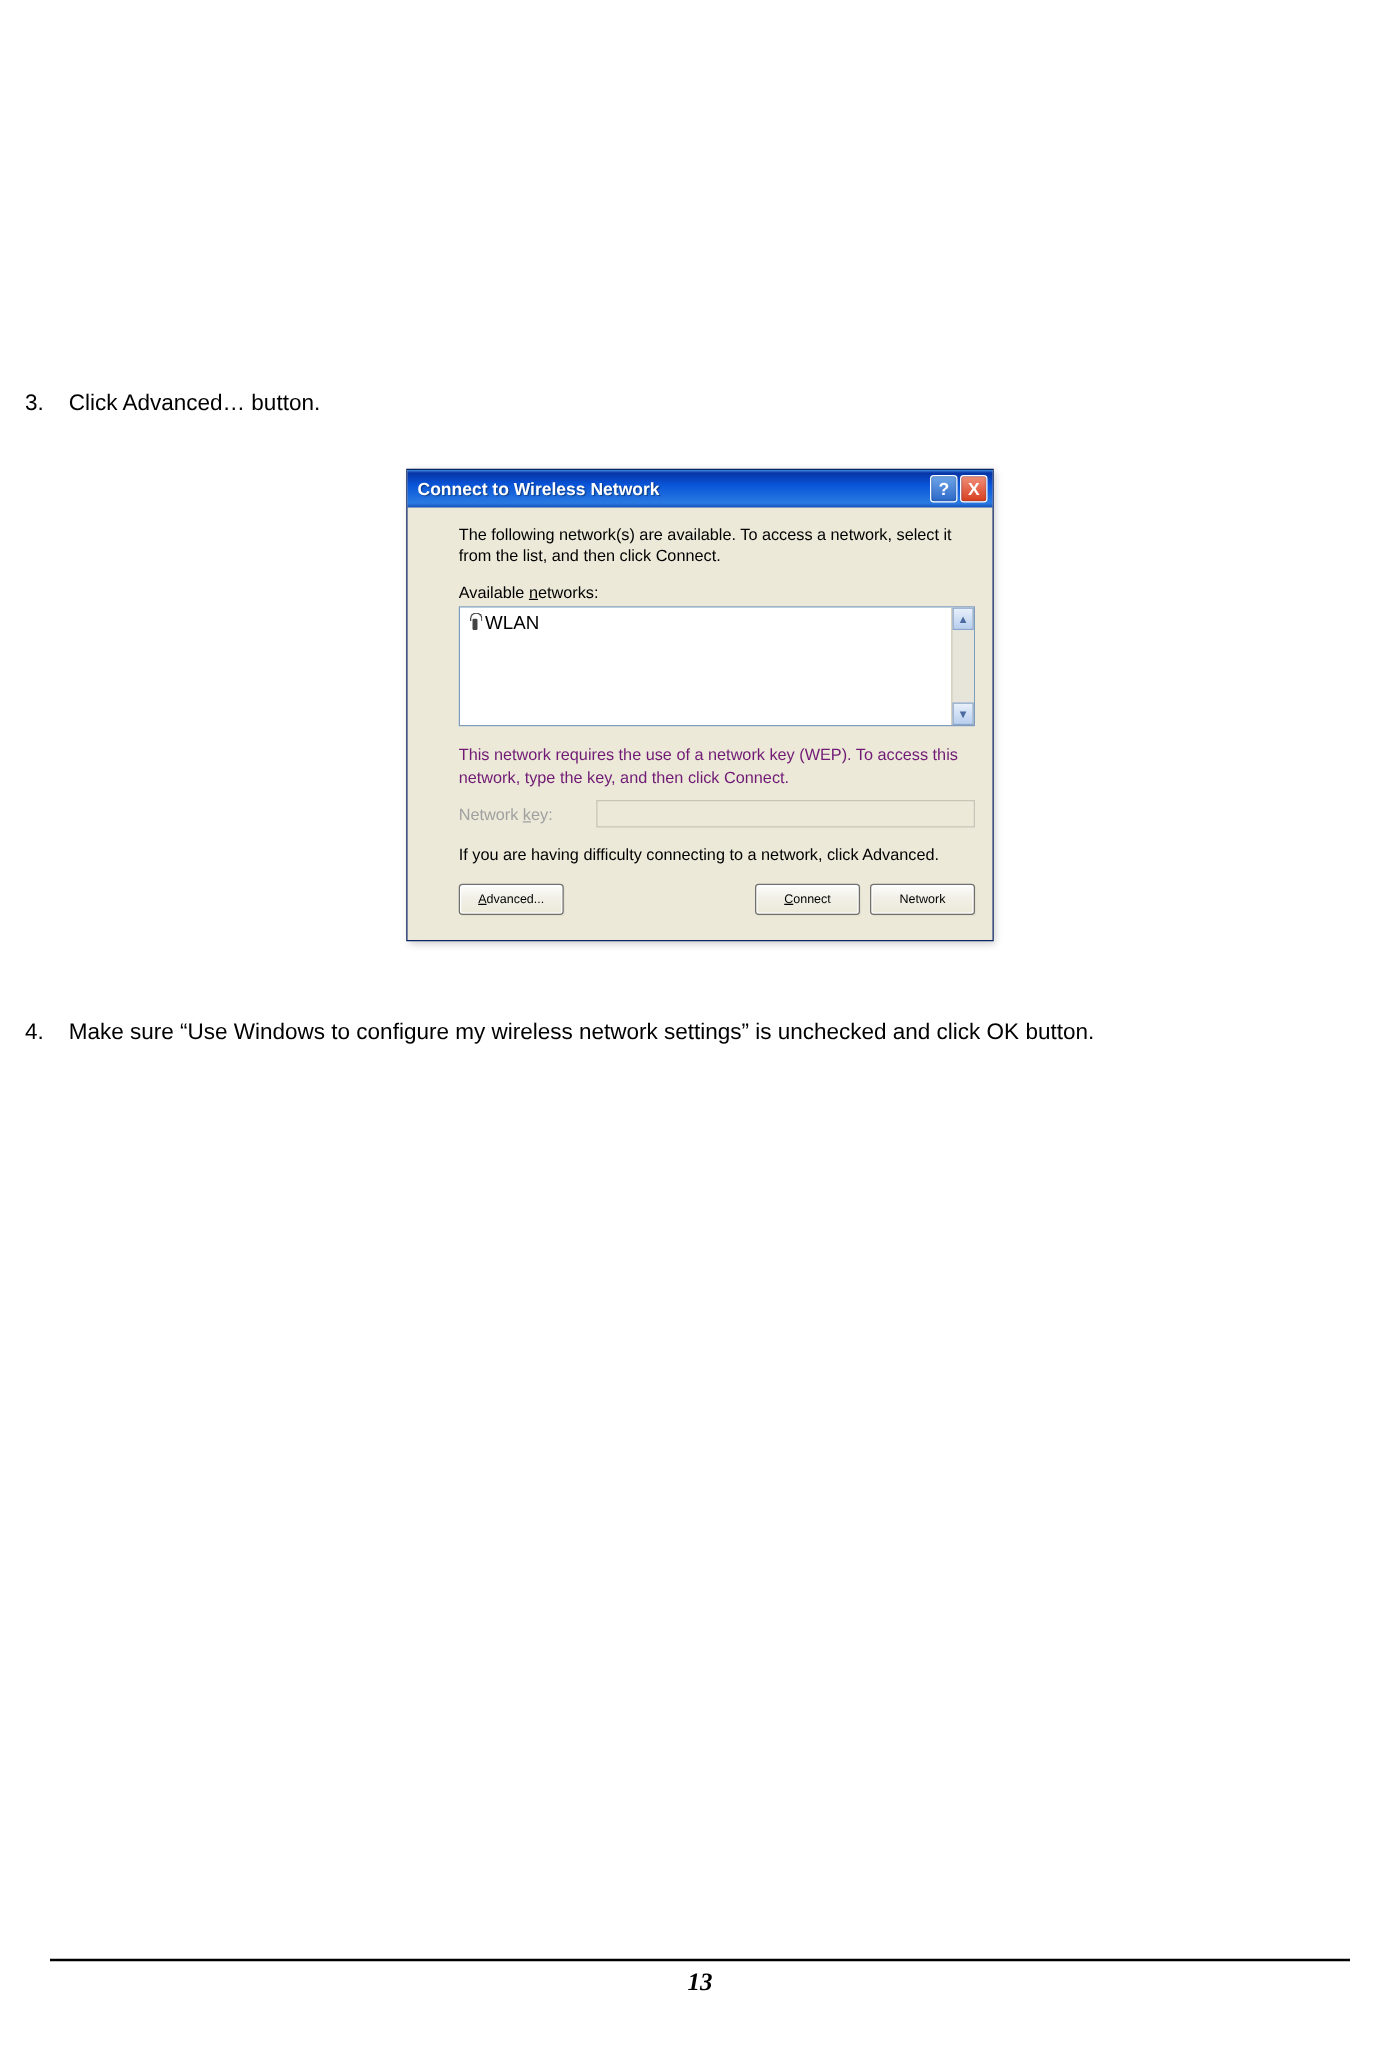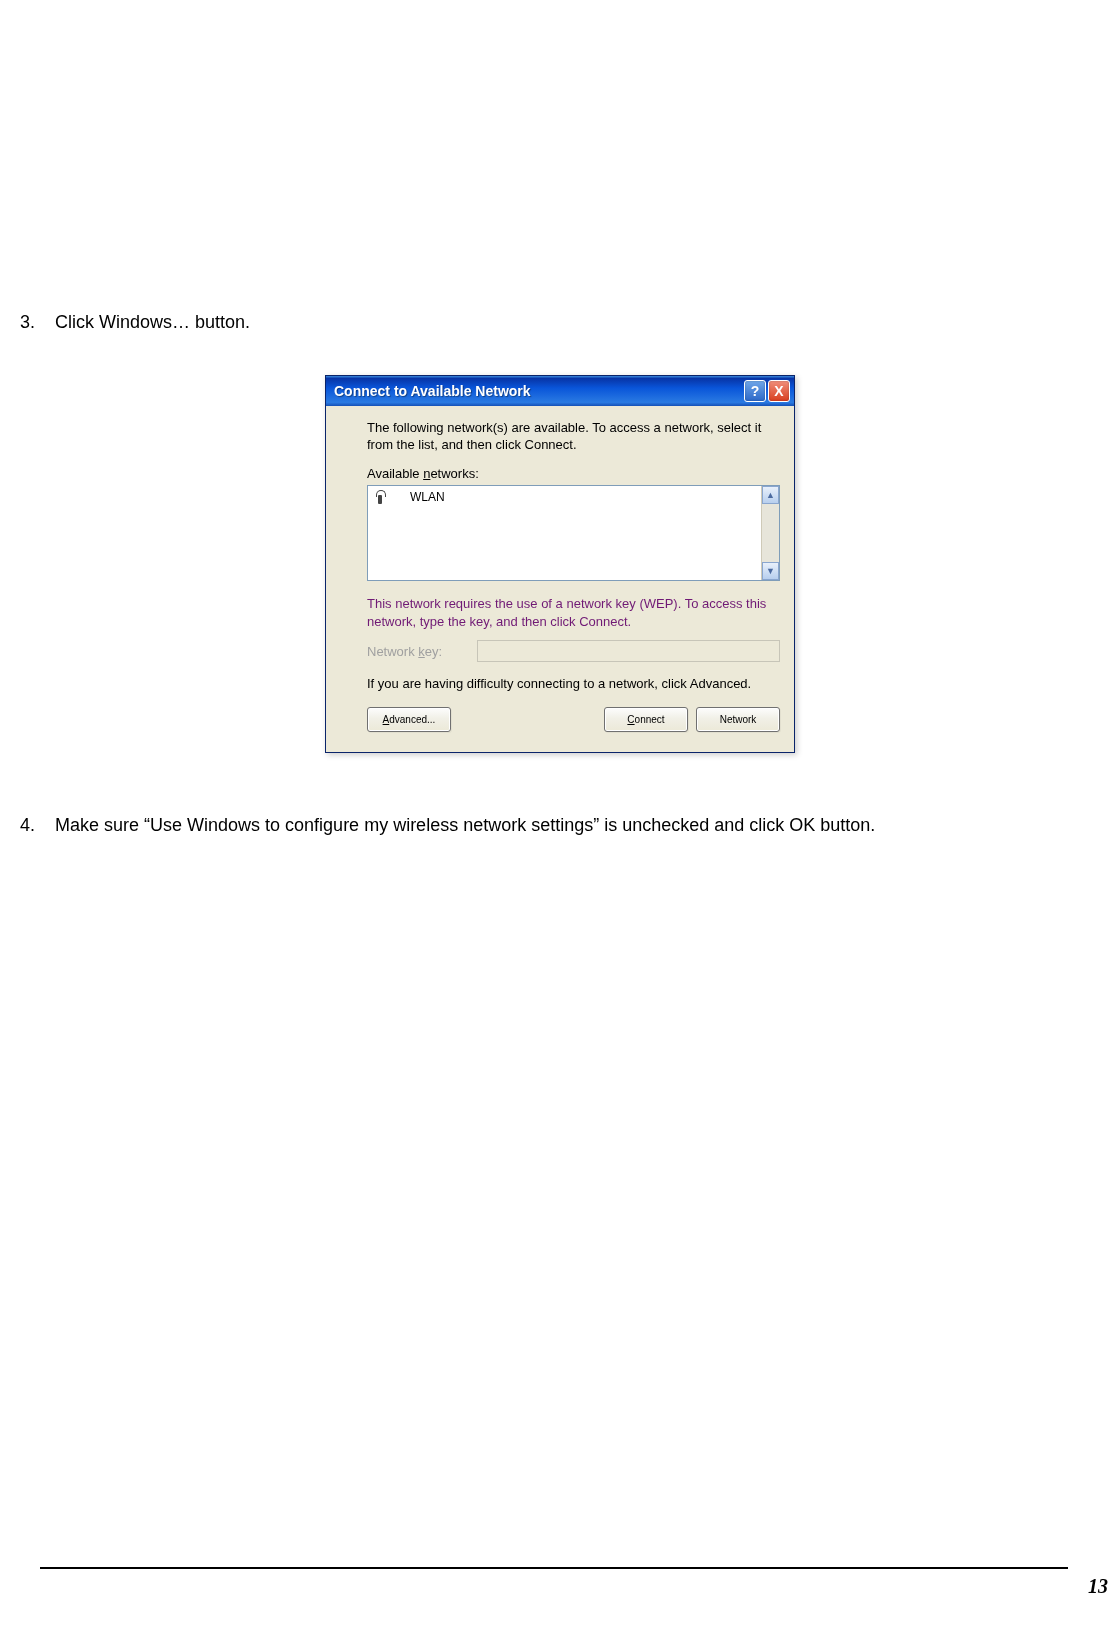--- a/index.html
+++ b/index.html
@@ -59,21 +59,21 @@
   .para { margin-bottom: 12px; line-height:1.3; }
   .label-avail { margin-bottom: 4px; }
   .underline { text-decoration: underline; }
   .listbox {
     background:#fff;
     border: 1px solid #7f9db9;
     height: 96px;
     display:flex;
   }
   .list-inner { flex:1; padding:4px 6px; }
-  .list-item { display:flex; gap:24px; font-size:12px; }
+  .list-item { display:flex; gap:2px; font-size:15px; }
   .wifi-icon {
     width:12px; height:14px;
     position:relative;
   }
   .wifi-icon::before{
     content:""; position:absolute; bottom:0; left:4px; width:4px; height:9px;
     background:#444; border-radius:1px;
   }
   .wifi-icon::after{
     content:""; position:absolute; top:0; left:2px; width:8px; height:6px;
@@ -101,47 +101,47 @@
     border-radius:3px;
     font-family: Tahoma, sans-serif;
     font-size:10px;
     padding:0 12px;
     cursor:pointer;
     box-shadow: 0 0 0 1px #fff inset, 1px 1px 0 rgba(0,0,0,.04);
   }
   .page-footer {
     position:absolute;
     bottom: 38px;
-    left:0; right:12px;
-    text-align:right;
+    left:0; right:0;
+    text-align:center;
   }
   .footer-line {
     border-top:2px solid #000;
     margin: 0 40px 6px 40px;
   }
   .page-num {
     font-style: italic;
     font-weight: bold;
     font-family: "Times New Roman", serif;
     font-size: 20px;
   }
 </style>
 </head>
 <body>
 
 <div class="content">
   <div class="step">
     <span class="num">3.</span>
-    <span>Click Windows… button.</span>
+    <span>Click Advanced… button.</span>
   </div>
 
   <div class="dialog-wrap">
     <div class="dialog">
       <div class="titlebar">
-        <span class="title">Connect to Available Network</span>
+        <span class="title">Connect to Wireless Network</span>
         <div class="tb-btn help-btn">
           <span>?</span>
         </div>
         <div class="tb-btn close-btn">
           <span>X</span>
         </div>
       </div>
       <div class="dlg-body">
         <div class="para">The following network(s) are available. To access a network, select it from the list, and then click Connect.</div>
         <div class="label-avail">

